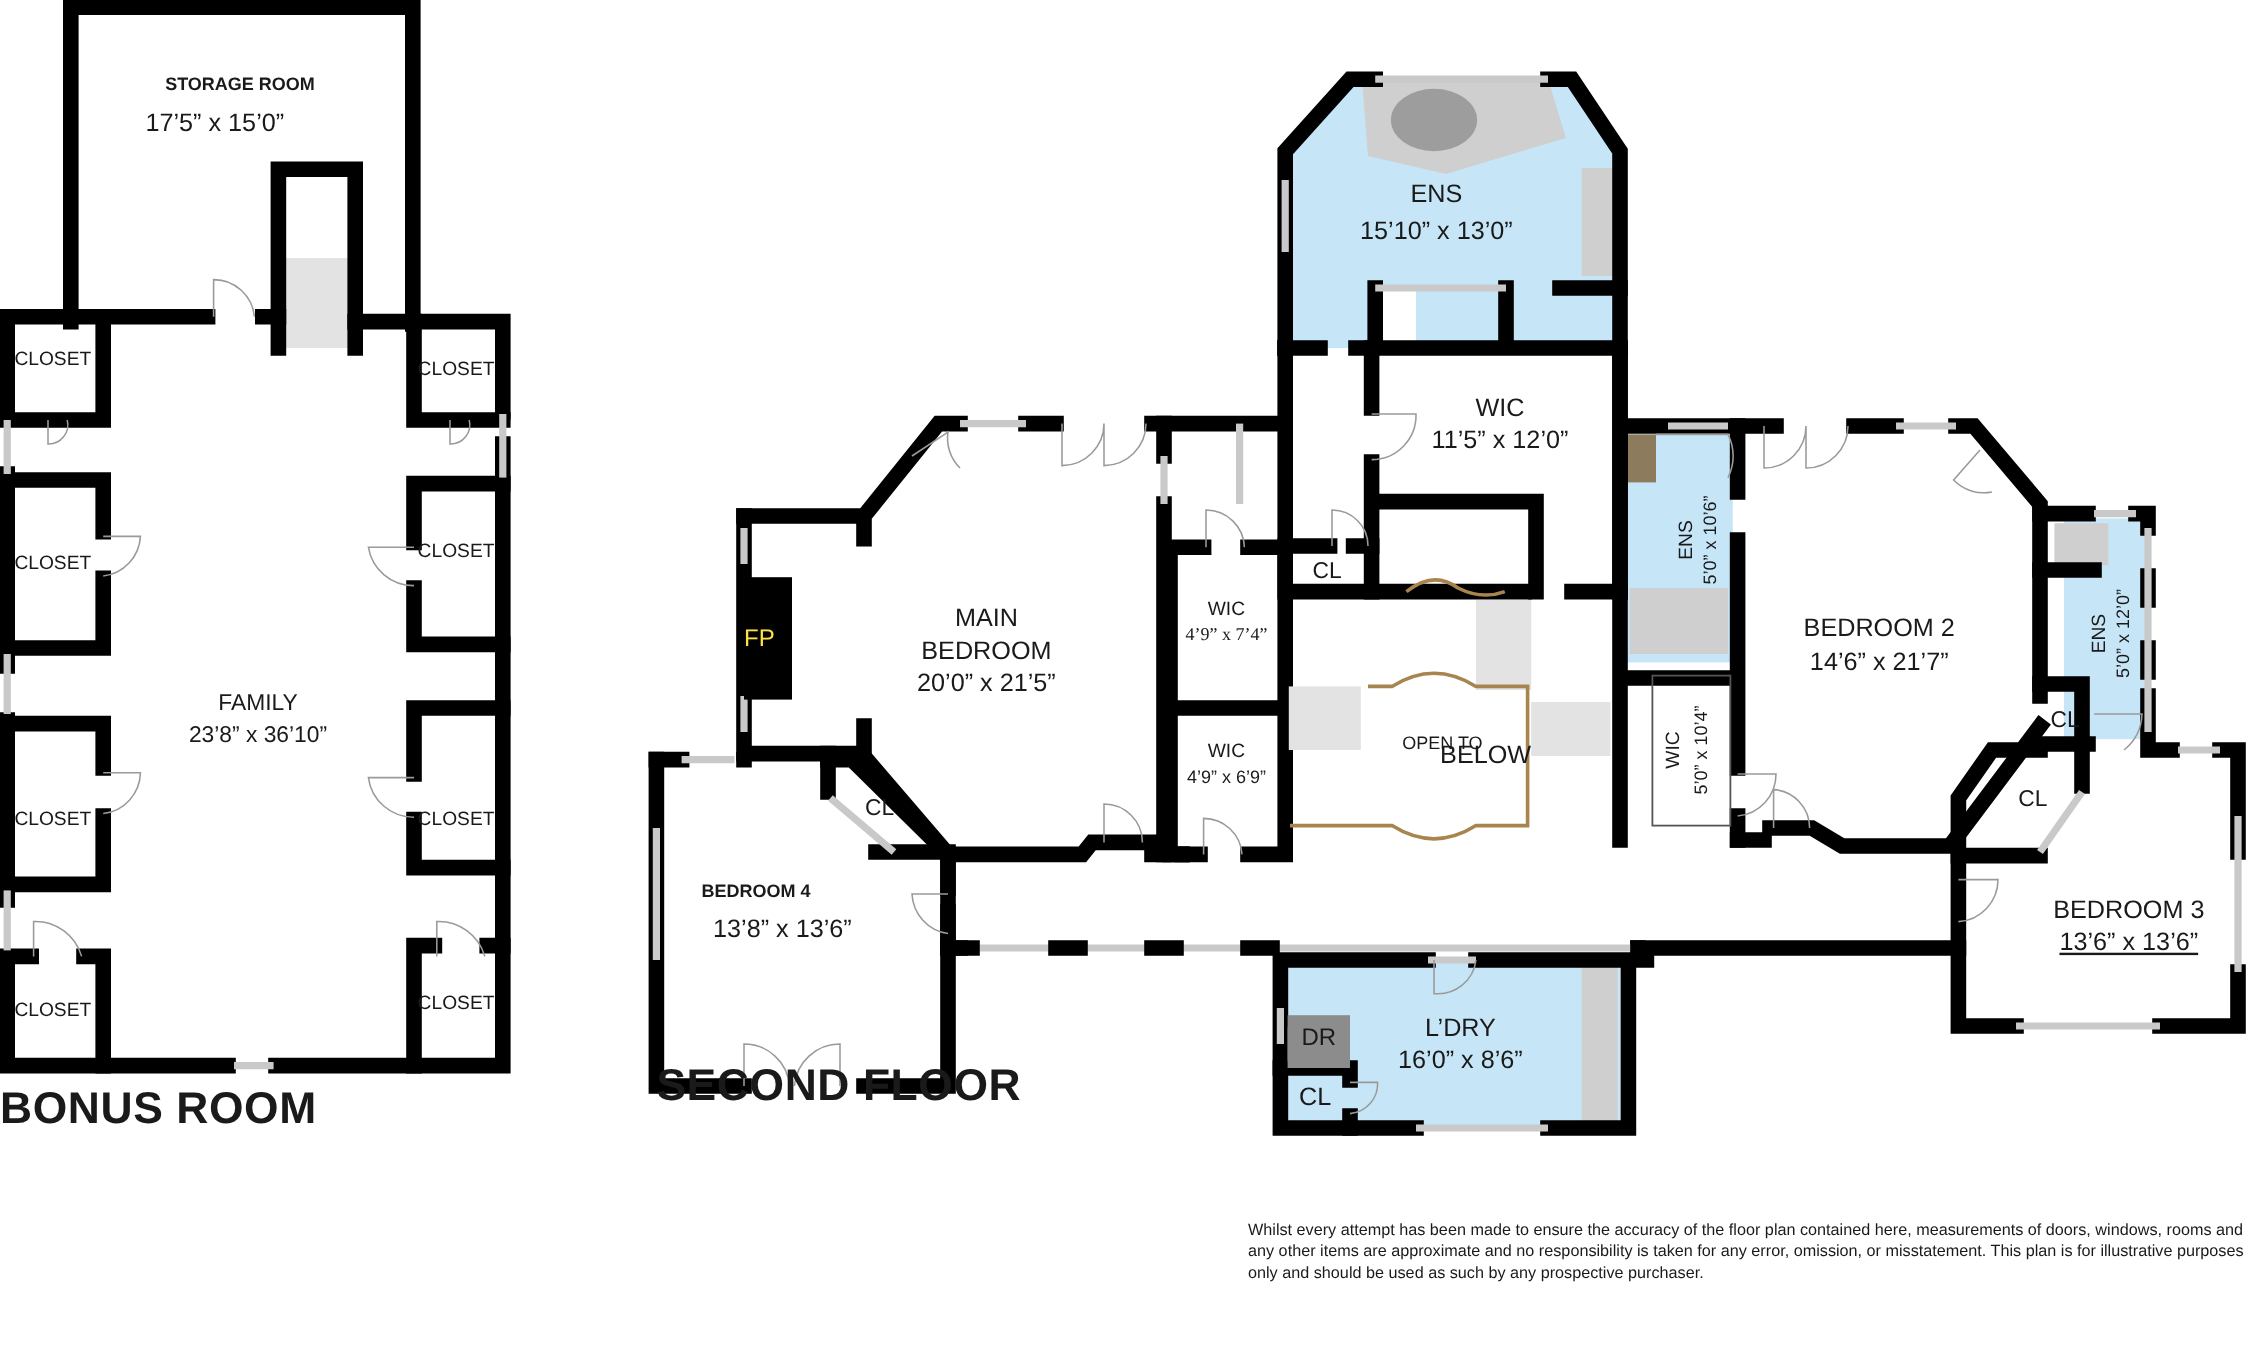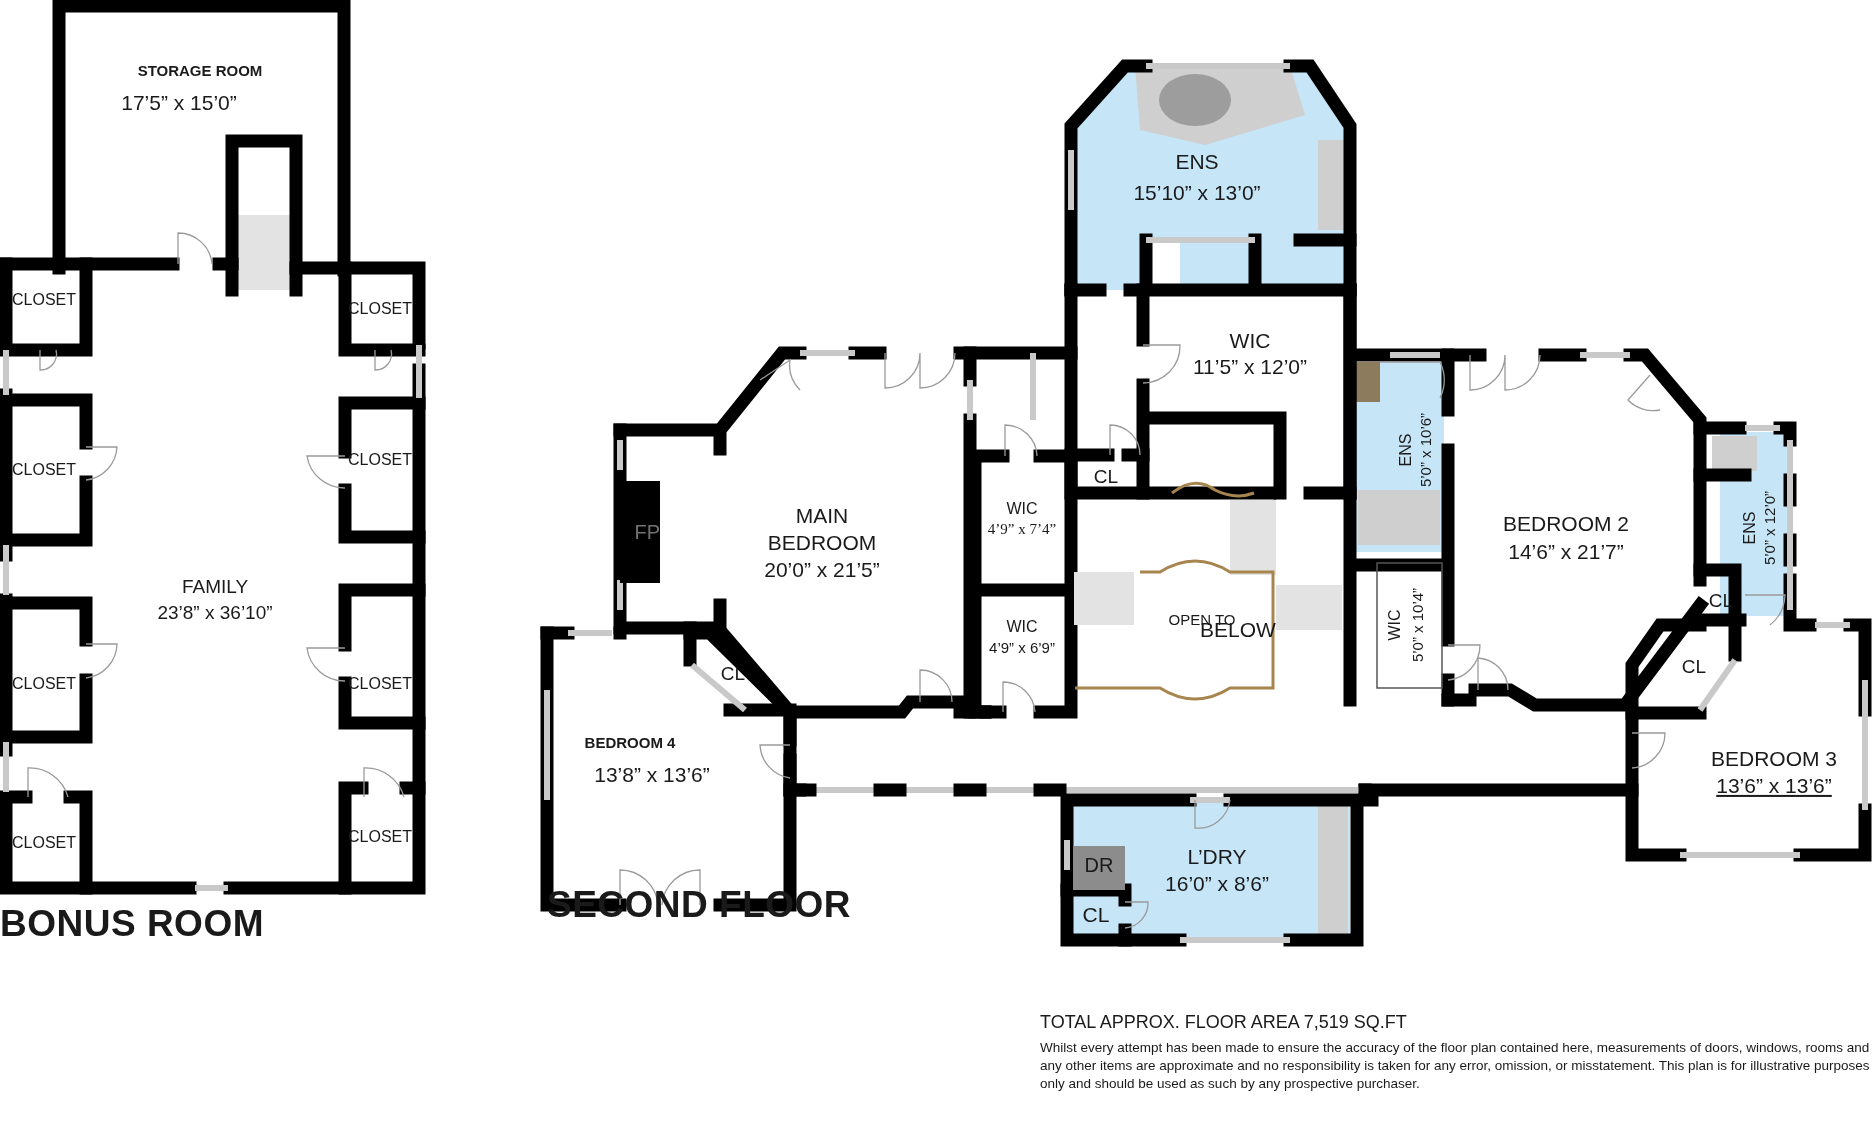--- a/index.html
+++ b/index.html
@@ -17,21 +17,21 @@
   .rm-small { font-size:16px; }
   .rm-bold { font-size:15px; font-weight:bold; }
   .dim { font-size:21px; }
   .dim-small { font-size:15px; }
   .vert { transform:translate(-50%,-50%) rotate(-90deg); }
   .floor-title { position:absolute; font-size:37px; font-weight:bold; letter-spacing:0.5px; }
   .footer { position:absolute; left:1040px; top:1010px; }
   .addr { font-size:29px; }
   .area { font-size:18px; margin-top:2px; }
   .disc { font-size:13.5px; line-height:1.35; margin-top:6px; width:830px; }
-  .fp-box { position:absolute; background:#000; color:#737373; font-size:20px; display:flex; align-items:center; justify-content:flex-end; }
+  .fp-box { position:absolute; background:#000; color:#fde047; font-size:20px; display:flex; align-items:center; justify-content:flex-start; }
   .app-box { position:absolute; background:#8c8c8c; color:#1a1a1a; font-size:20px; display:flex; align-items:center; justify-content:center; }
 </style>
 </head>
 <body>
 
 <svg width="1874" height="1121" viewBox="0 0 1874 1121">
 
   <g>
     <rect class="stair" x="238" y="215" width="55" height="75"></rect>
 
@@ -218,15 +218,14 @@
   </div>
 <div class="app-box" style="left:1073px;top:846px;width:52px;height:38px;">
     <span>DR</span>
   </div>
 <div class="lbl rm" style="left:1096px;top:915px;">CL</div>
 <div class="lbl rm" style="left:1217px;top:857px;">L’DRY</div>
 <div class="lbl dim" style="left:1217px;top:884px;">16’0” x 8’6”</div>
 <div class="floor-title" style="left:547px;top:884px;">SECOND FLOOR</div>
 
 <div class="footer">
-  <div class="area">TOTAL APPROX. FLOOR AREA 7,519 SQ.FT</div>
   <div class="disc">Whilst every attempt has been made to ensure the accuracy of the floor plan contained here, measurements of doors, windows, rooms and any other items are approximate and no responsibility is taken for any error, omission, or misstatement. This plan is for illustrative purposes only and should be used as such by any prospective purchaser.</div>
 </div>
 
 </body></html>

